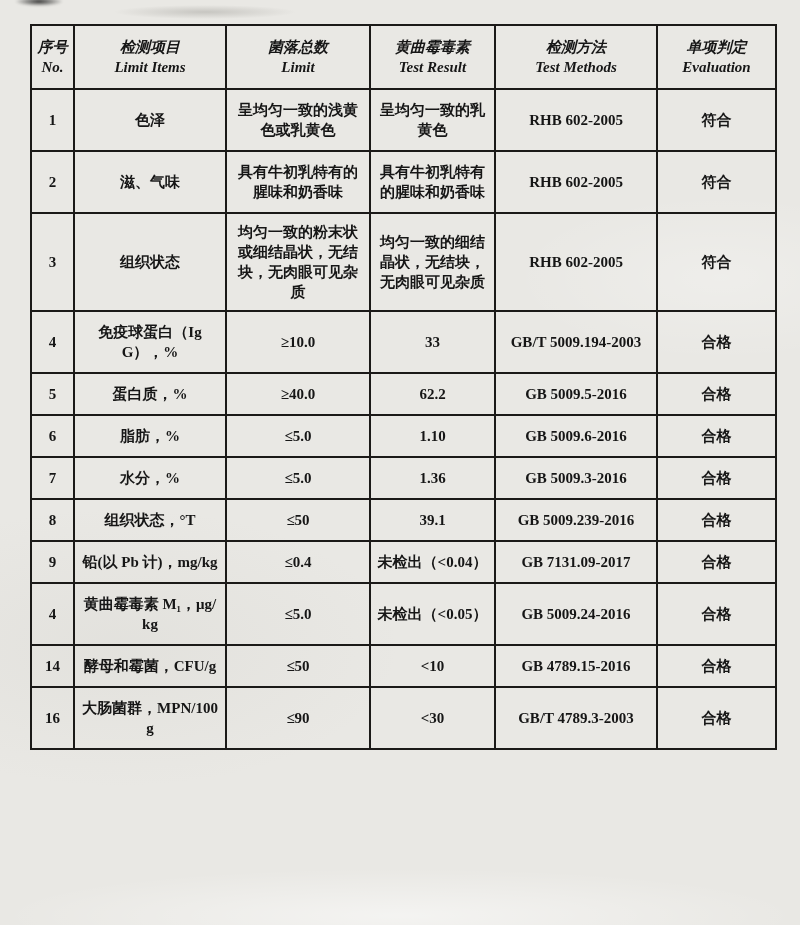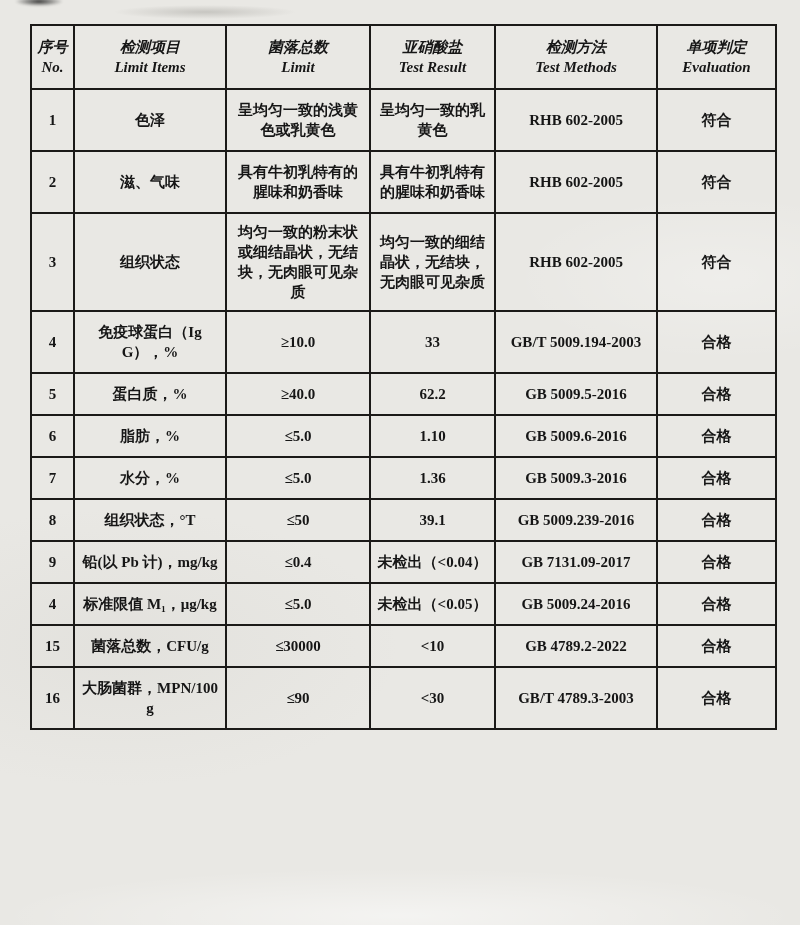--- a/index.html
+++ b/index.html
@@ -84,21 +84,21 @@
         </th>
         <th>
           <span class="hdr-zh">检测项目</span>
           <span class="hdr-en">Limit Items</span>
         </th>
         <th>
           <span class="hdr-zh">菌落总数</span>
           <span class="hdr-en">Limit</span>
         </th>
         <th>
-          <span class="hdr-zh">亚硝酸盐</span>
+          <span class="hdr-zh">黄曲霉毒素</span>
           <span class="hdr-en">Test Result</span>
         </th>
         <th>
           <span class="hdr-zh">检测方法</span>
           <span class="hdr-en">Test Methods</span>
         </th>
         <th>
           <span class="hdr-zh">单项判定</span>
           <span class="hdr-en">Evaluation</span>
         </th>
@@ -172,32 +172,32 @@
         <tr>
     <td class="f-no">9</td>
     <td>铅(以 Pb 计)，mg/kg</td>
     <td>≤0.4</td>
     <td>未检出（&lt;0.04）</td>
     <td>GB 7131.09-2017</td>
     <td>合格</td>
   </tr>
         <tr>
     <td class="f-no">4</td>
-    <td>标准限值 M₁，μg/kg</td>
+    <td>黄曲霉毒素 M₁，μg/kg</td>
     <td>≤5.0</td>
     <td>未检出（&lt;0.05）</td>
     <td>GB 5009.24-2016</td>
     <td>合格</td>
   </tr>
         <tr>
-    <td class="f-no">15</td>
-    <td>菌落总数，CFU/g</td>
-    <td>≤30000</td>
+    <td class="f-no">14</td>
+    <td>酵母和霉菌，CFU/g</td>
+    <td>≤50</td>
     <td>&lt;10</td>
-    <td>GB 4789.2-2022</td>
+    <td>GB 4789.15-2016</td>
     <td>合格</td>
   </tr>
         <tr>
     <td class="f-no">16</td>
     <td>大肠菌群，MPN/100g</td>
     <td>≤90</td>
     <td>&lt;30</td>
     <td>GB/T 4789.3-2003</td>
     <td>合格</td>
   </tr>

